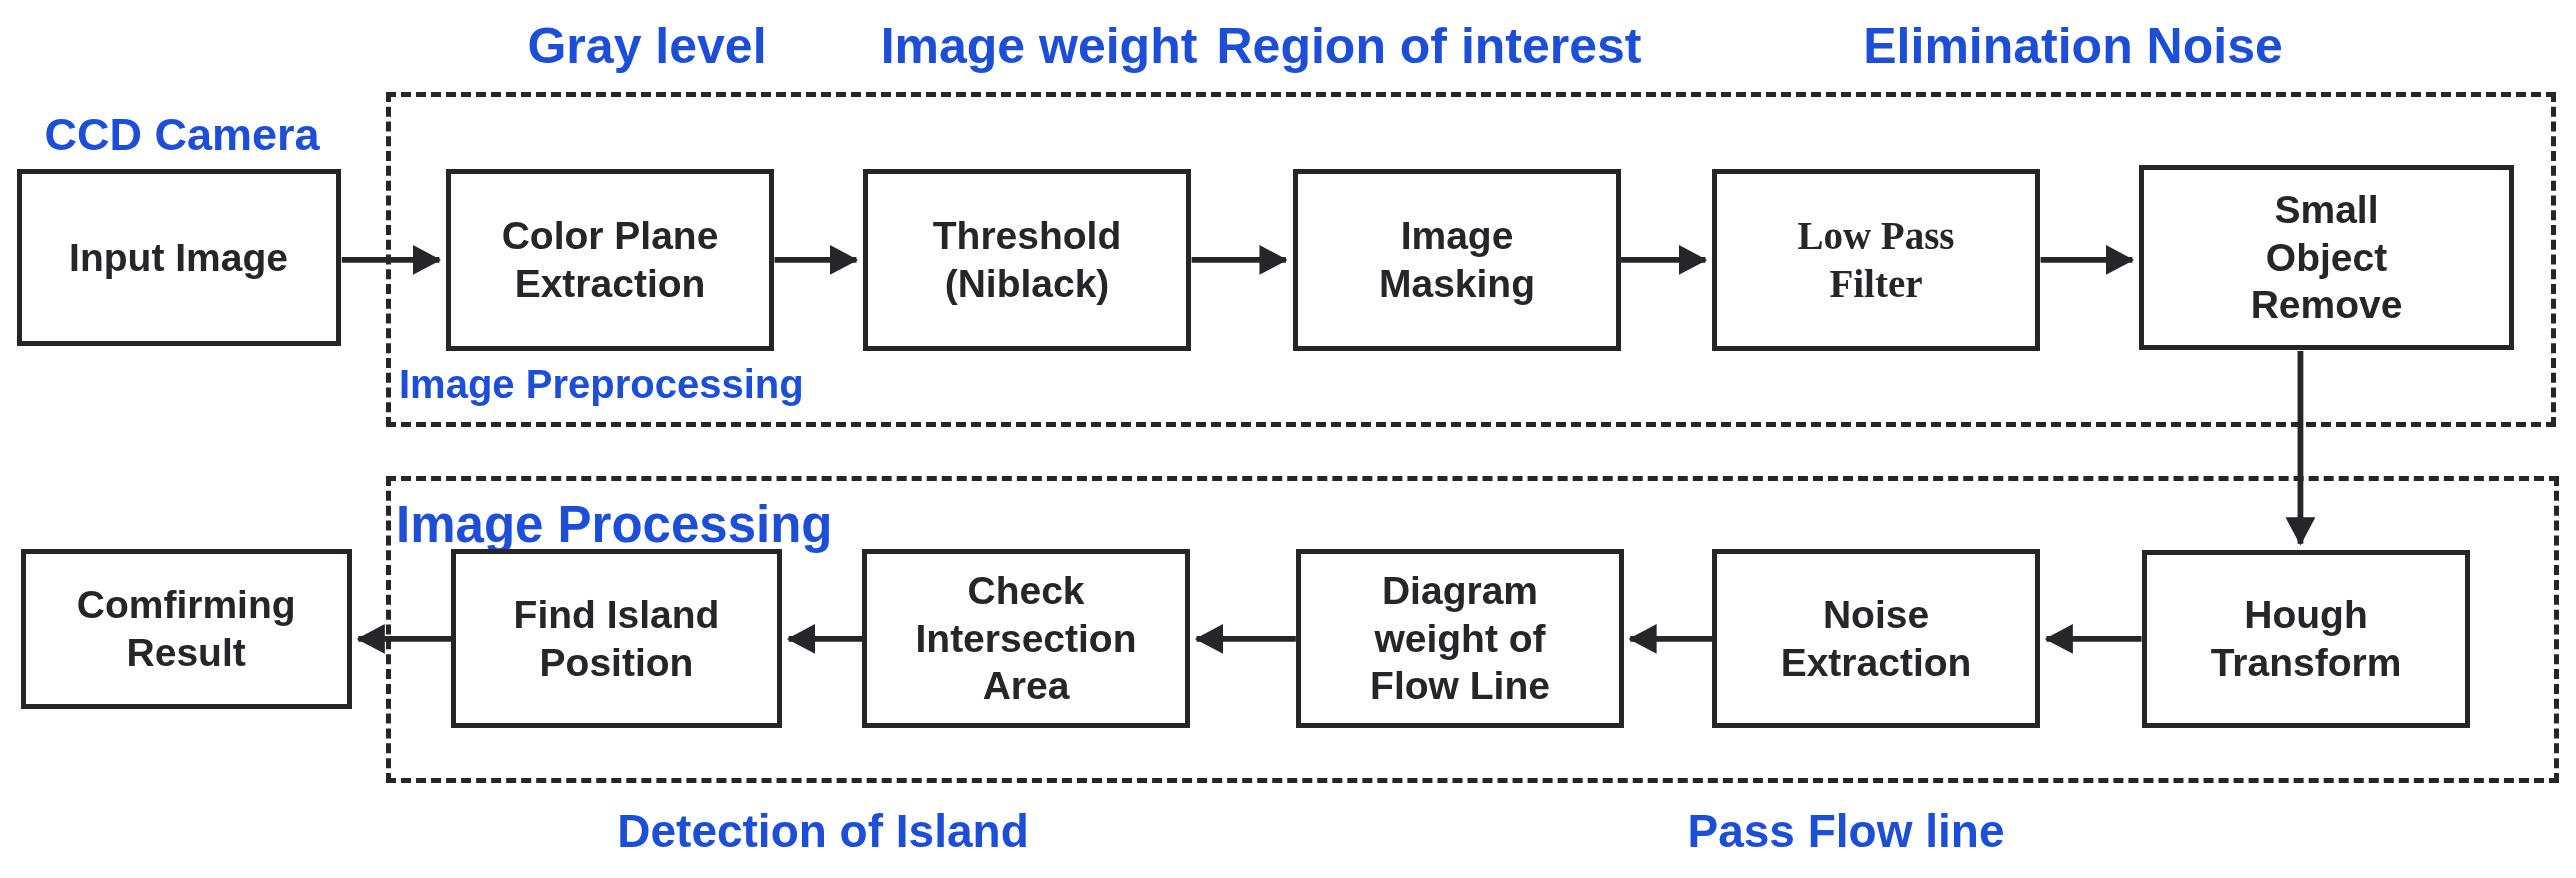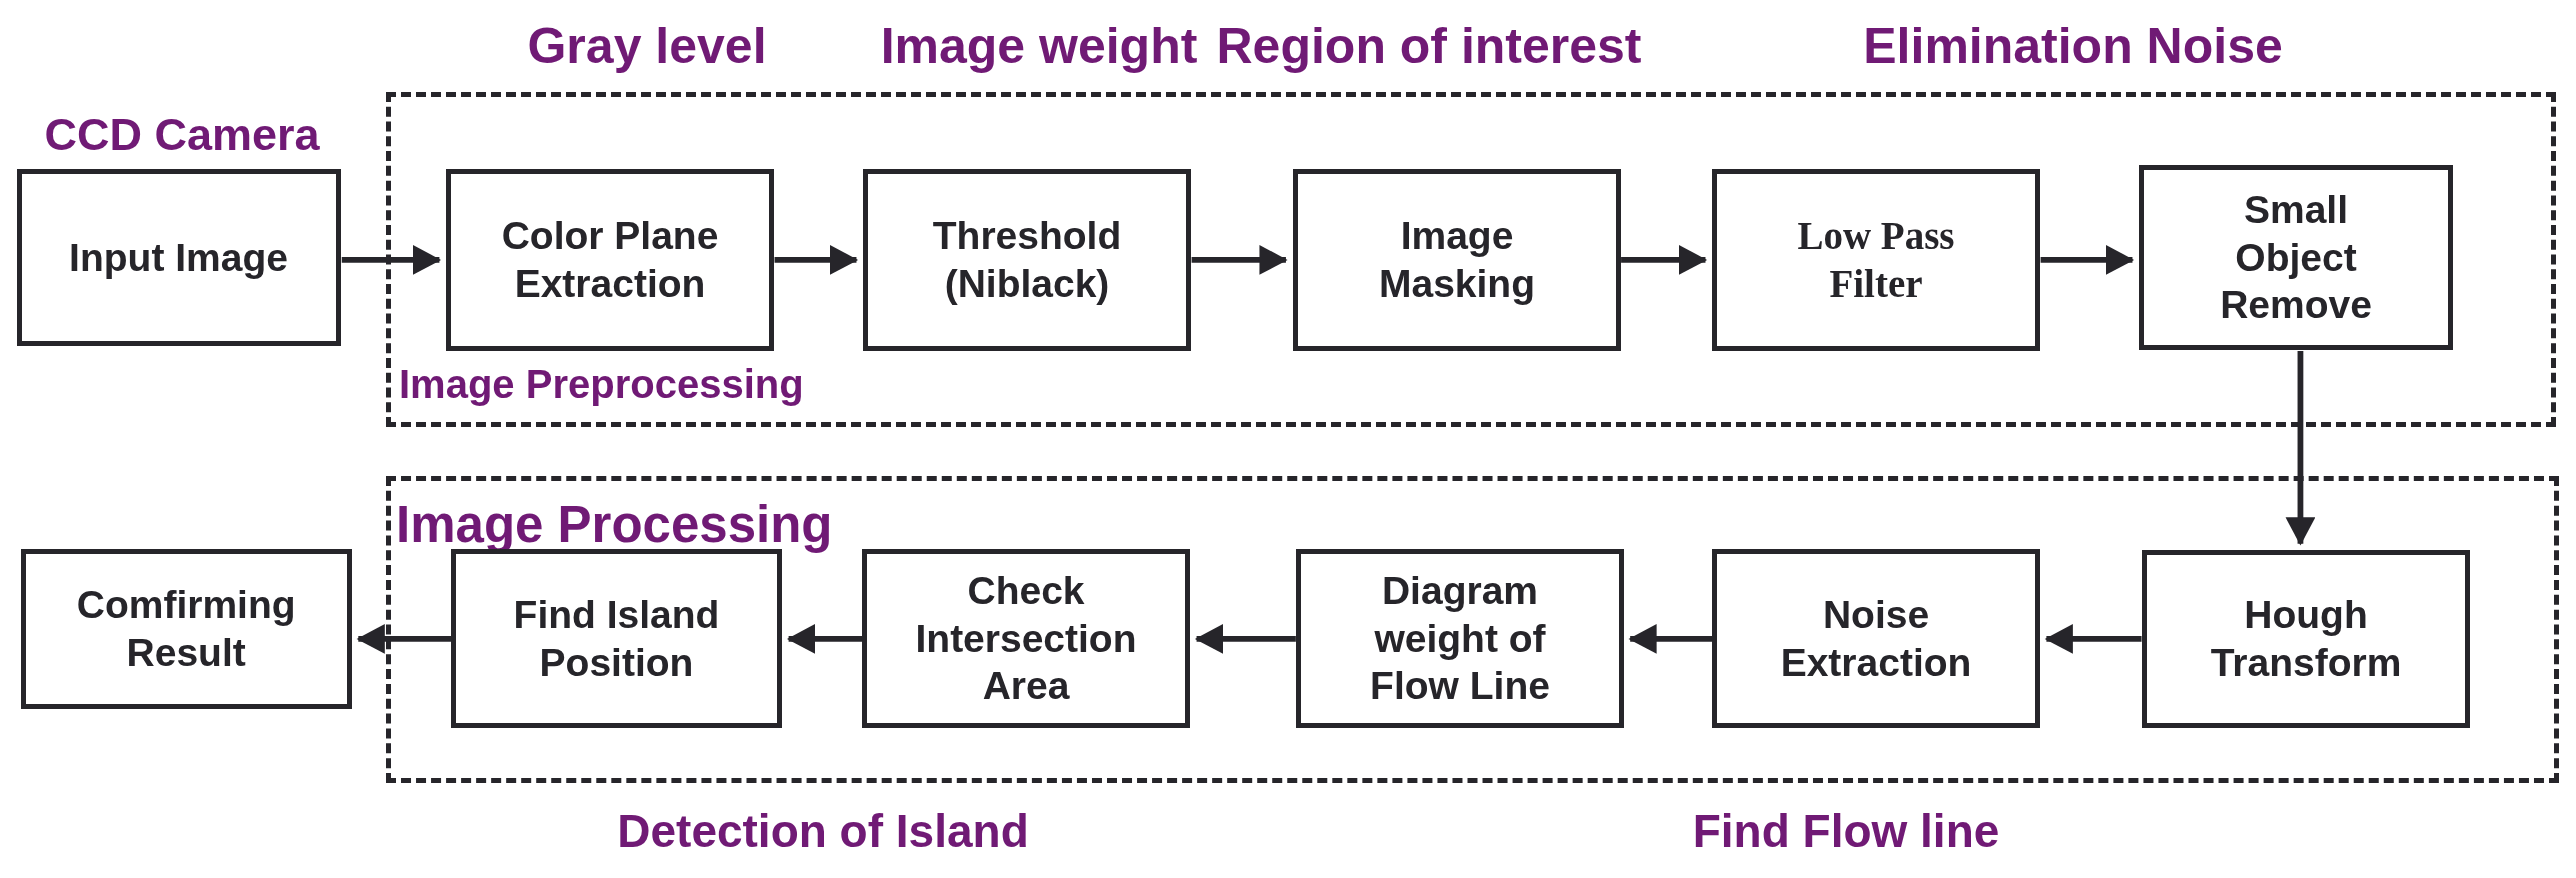--- a/index.html
+++ b/index.html
@@ -20,31 +20,31 @@
     display:flex; align-items:center; justify-content:center; text-align:center;
   }
   .node span {
     font-weight:700; font-size:39px; line-height:1.22; white-space:pre-line; color:#26252a;
   }
   #n-input   { left:16.5px;   top:169px; width:324px; height:177px;justify-content:center; }
   #n-color   { left:446px;  top:169px; width:328px; height:182px;align-items:center; }
   #n-thresh  { left:863px; top:169px; width:328px; height:182px; }
   #n-mask    { left:1293px; top:169px; width:328px; height:182px; }
   #n-lowpass { left:1712px; top:169px; width:328px; height:182px;font-family:Liberation Serif, serif; }
-  #n-smallobj{ left:2139px; top:165px; width:314px; height:185px; }
+  #n-smallobj{ left:2139px; top:165px; width:375px; height:185px; }
   #n-confirm { left:20.7px;   top:549px; width:331px; height:160px; }
   #n-island  { left:451px;  top:549px; width:331px; height:179px; }
   #n-check   { left:862px; top:549px; width:328px; height:179px; }
   #n-weight  { left:1296px; top:549px; width:328px; height:179px; }
   #n-peak    { left:1712px; top:549px; width:328px; height:179px; }
   #n-hough   { left:2142px; top:550px; width:328px; height:178px; }
 
   
   .lbl {
-    position:absolute; font-weight:700; white-space:nowrap; color:#701a75;
+    position:absolute; font-weight:700; white-space:nowrap; color:#1d4ed8;
   }
   .lbl.center { transform:translateX(-50%); }
   #hdr-ccd       { left:182px;  top:109px; font-size:45px; }
   #hdr-gray      { left:647px;  top:16.5px;  font-size:50px; }
   #hdr-binary    { left:1039px; top:16.5px;  font-size:50px; }
   #hdr-roi       { left:1429px; top:16.5px;  font-size:50px; }
   #hdr-elim      { left:2073px; top:16.5px;  font-size:50px; }
   #lbl-preproc   { left:399px;  top:362px; font-size:40px;text-align:center; }
   #lbl-proc      { left:396px;  top:495px; font-size:51px; }
   #lbl-detect    { left:823px;  top:804px; font-size:46px; }
@@ -82,21 +82,21 @@
   </svg>
 
   <div class="lbl center" id="hdr-ccd">CCD Camera</div>
   <div class="lbl center" id="hdr-gray">Gray level</div>
   <div class="lbl center" id="hdr-binary">Image weight</div>
   <div class="lbl center" id="hdr-roi">Region of interest</div>
   <div class="lbl center" id="hdr-elim">Elimination Noise</div>
   <div class="lbl" id="lbl-preproc">Image Preprocessing</div>
   <div class="lbl" id="lbl-proc">Image Processing</div>
   <div class="lbl center" id="lbl-detect">Detection of Island</div>
-  <div class="lbl center" id="lbl-findflow">Find Flow line</div>
+  <div class="lbl center" id="lbl-findflow">Pass Flow line</div>
 
   <div class="node" id="n-input">
     <span>Input Image</span>
   </div>
   <div class="node" id="n-color">
     <span>Color Plane
 Extraction</span>
   </div>
   <div class="node" id="n-thresh">
     <span>Threshold

